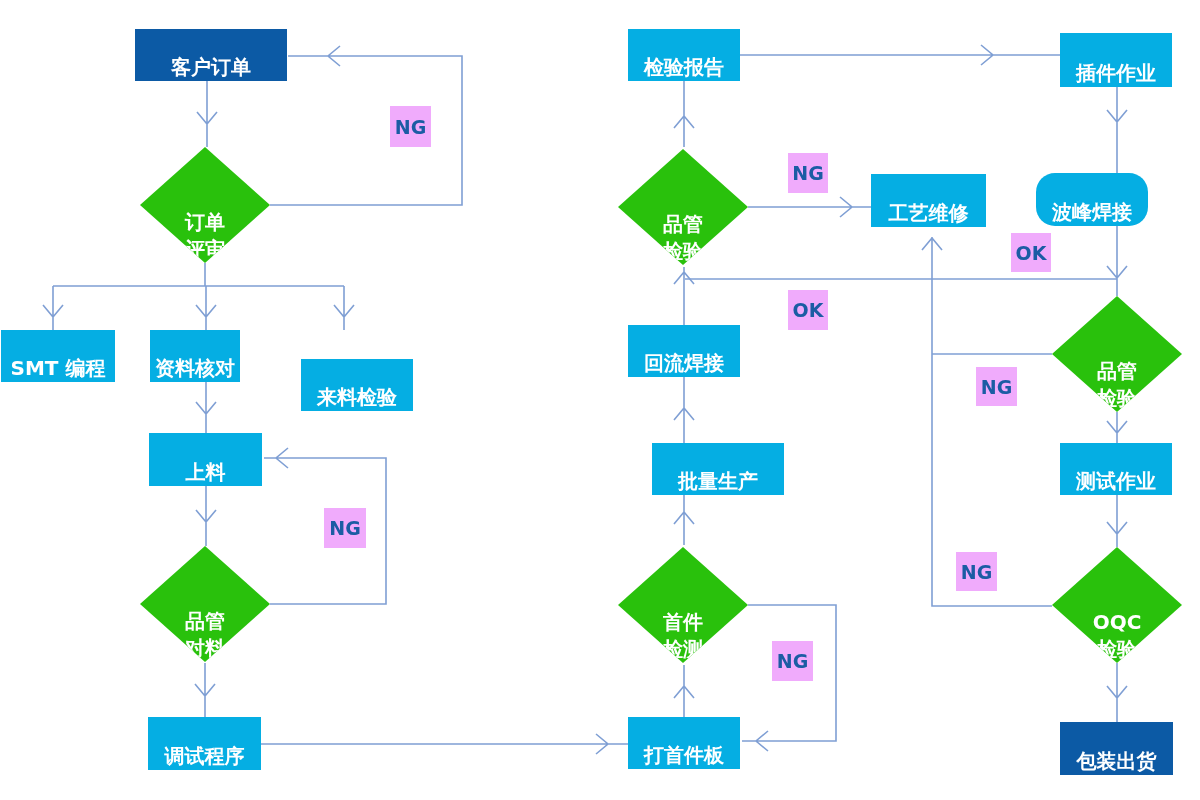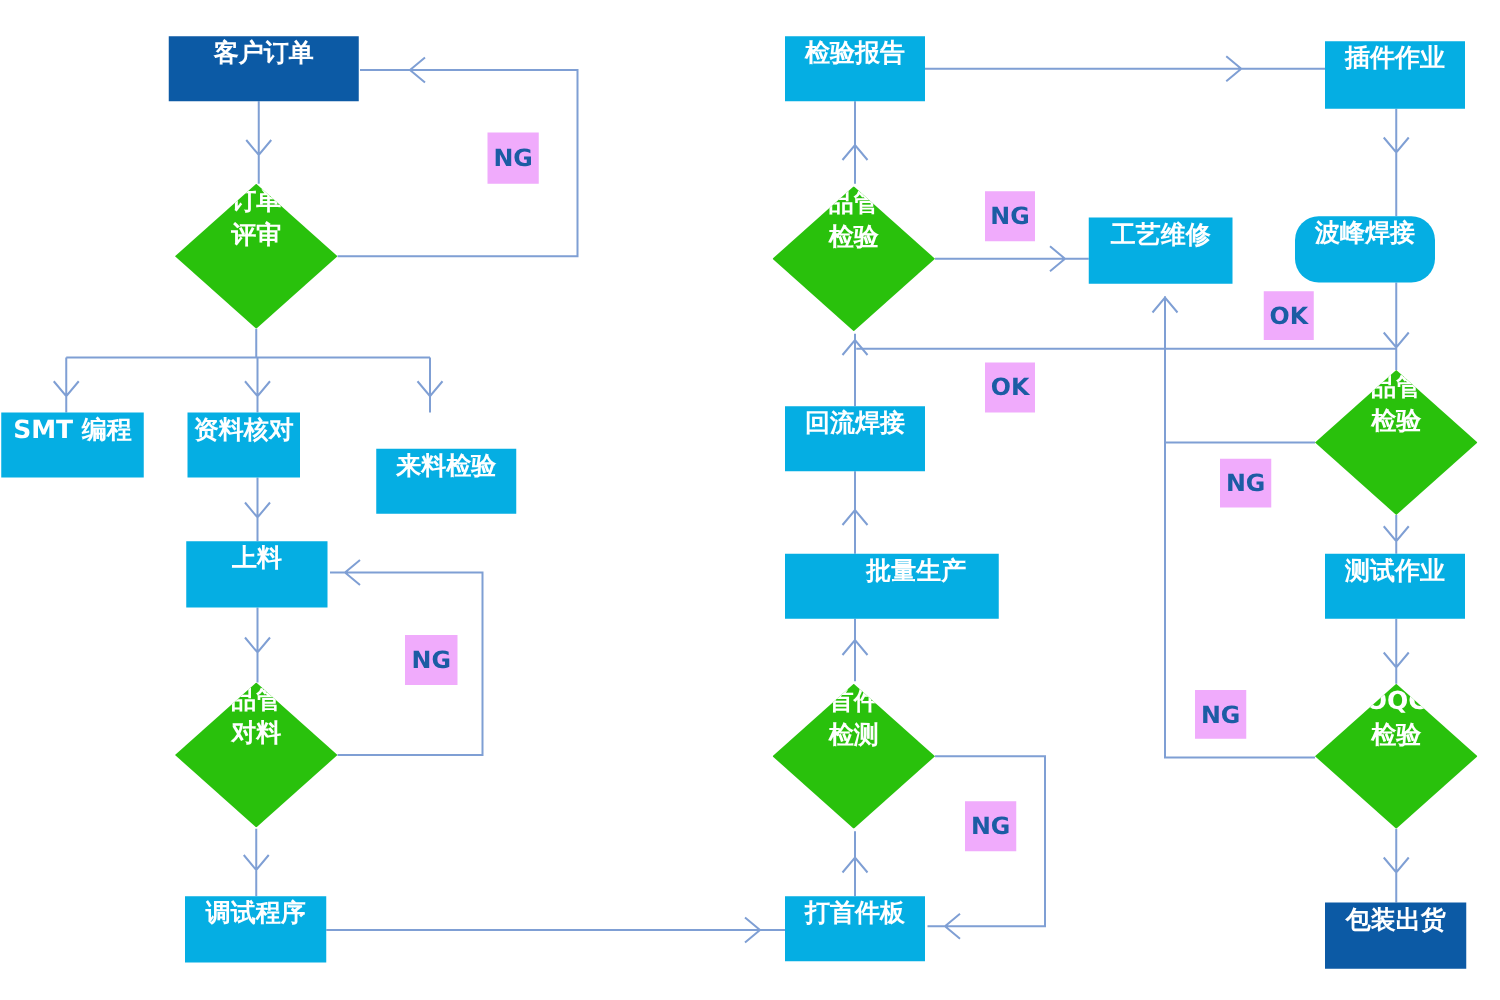--- a/index.html
+++ b/index.html
@@ -3,21 +3,21 @@
 <meta charset="utf-8">
 <style>
   html,body{margin:0;padding:0;background:#ffffff;}
   .stage{
     position:relative;width:1200px;height:800px;background:#ffffff;overflow:hidden;
     font-family:"DejaVu Sans","Liberation Sans",sans-serif;
   }
   svg.edges{position:absolute;left:0;top:0;width:1200px;height:800px;}
   path.edge{stroke:#7f9fd4;stroke-width:1.6;fill:none;}
   .node{
-    position:absolute;display:flex;align-items:flex-start;justify-content:center;
+    position:absolute;display:flex;align-items:flex-end;justify-content:center;
     color:#ffffff;font-weight:bold;font-size:20px;text-align:center;
   }
   .process{background:#05aee3;}
   .terminal{background:#0c5aa5;}
   .decision{background:#29c10c;clip-path:polygon(50% 0,100% 50%,50% 100%,0 50%);}
   .node .label{white-space:pre-line;line-height:27px;}
   .badge{
     position:absolute;display:flex;align-items:center;justify-content:center;
     background:#f0abfc;color:#1b5ca4;font-weight:bold;font-size:19px;
   }
@@ -84,21 +84,21 @@
       <span class="label">调试程序</span>
     </div>
 
   <div class="node process" style="left:628px;top:717px;width:112px;height:52px;">
       <span class="label">打首件板</span>
     </div>
   <div class="node decision" style="left:618px;top:547px;width:130px;height:116px;">
       <span class="label">首件
 检测</span>
     </div>
-  <div class="node process" style="left:628px;top:443px;width:132px;height:52px;padding-left:39px;">
+  <div class="node process" style="left:652px;top:443px;width:132px;height:52px;">
       <span class="label">批量生产</span>
     </div>
   <div class="node process" style="left:628px;top:325px;width:112px;height:52px;">
       <span class="label">回流焊接</span>
     </div>
   <div class="node decision" style="left:618px;top:149px;width:130px;height:116px;">
       <span class="label">品管
 检验</span>
     </div>
   <div class="node process" style="left:628px;top:29px;width:112px;height:52px;">

